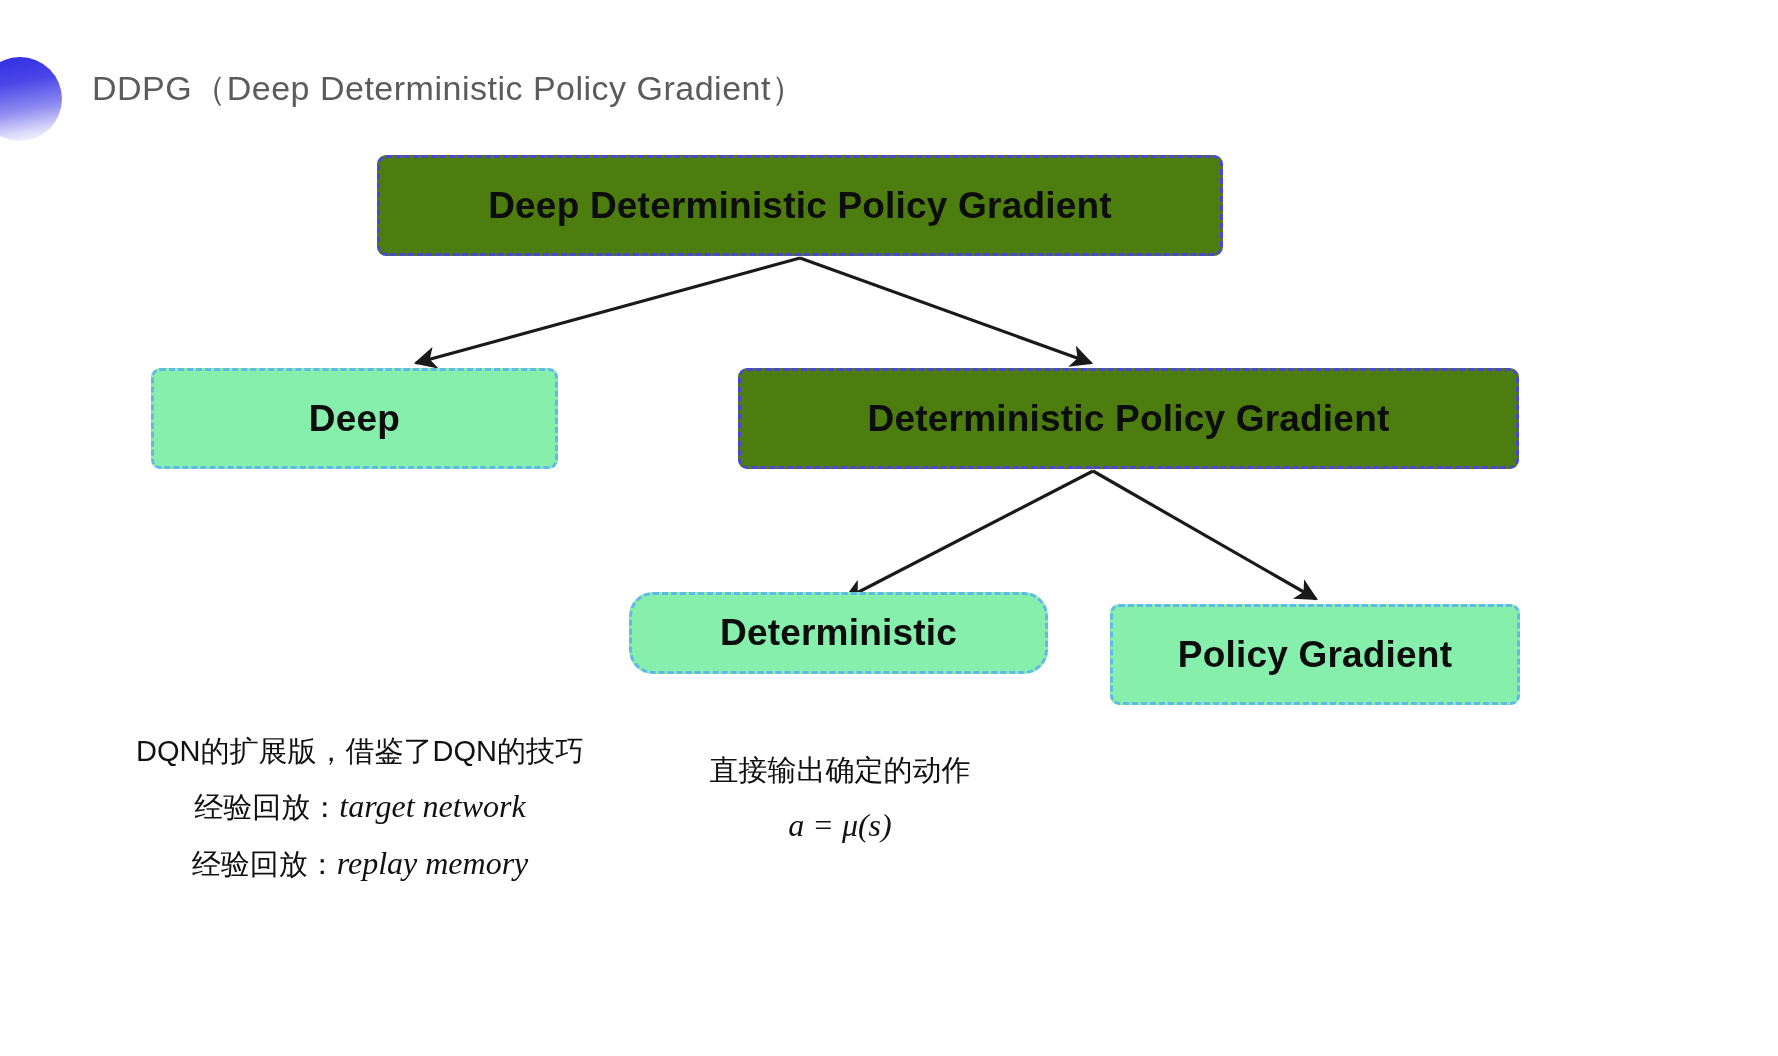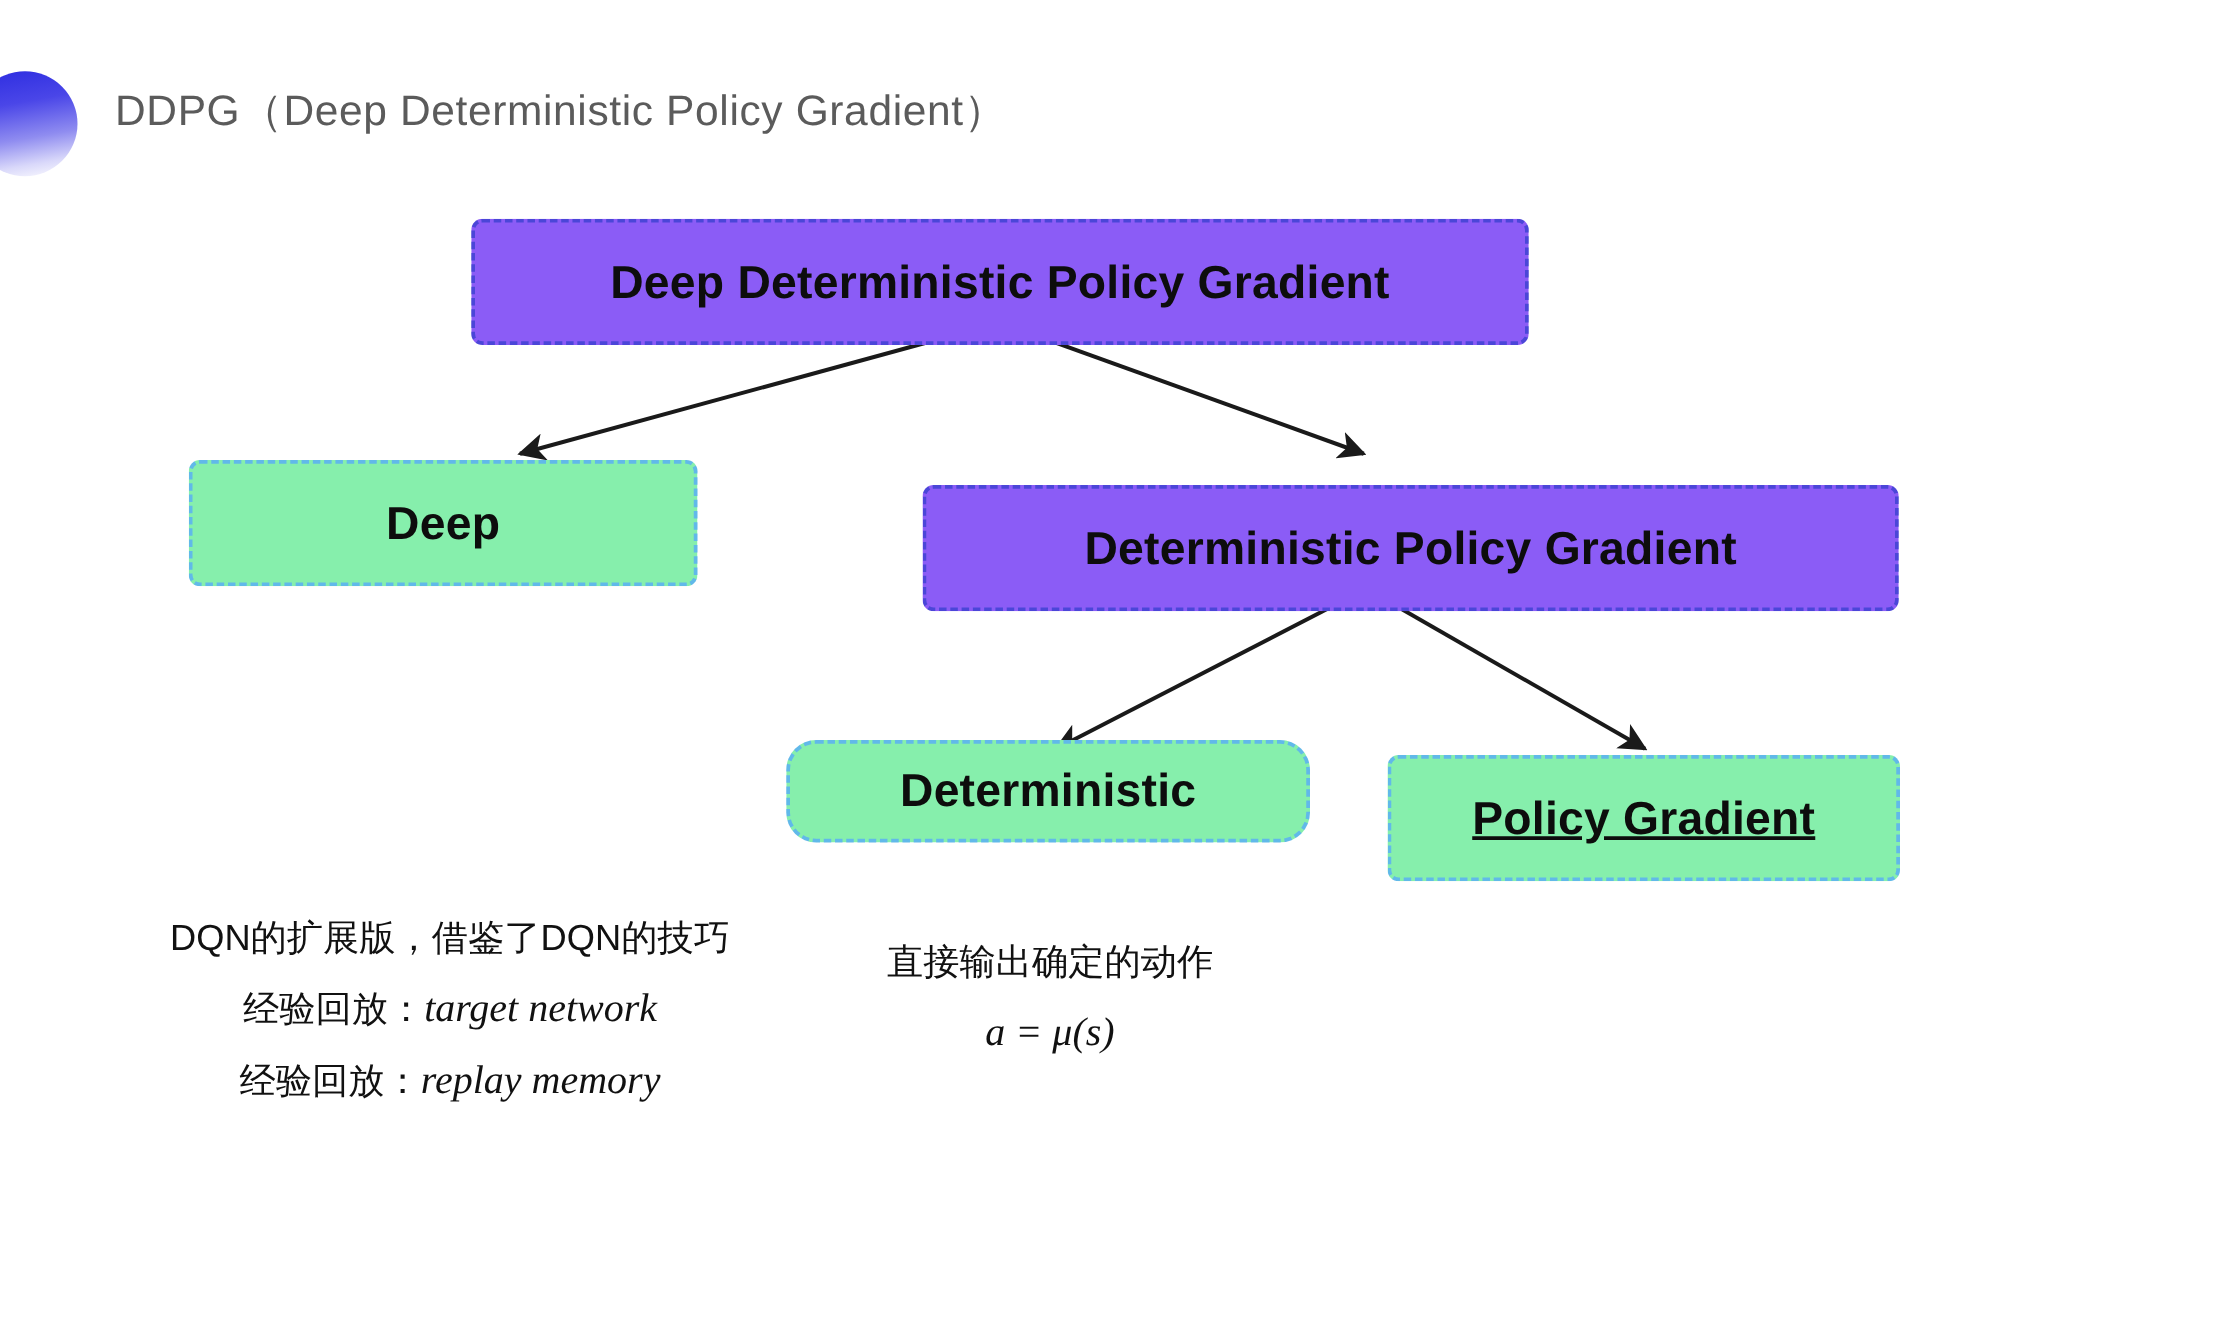--- a/index.html
+++ b/index.html
@@ -47,34 +47,33 @@
     display: flex;
     align-items: center;
     justify-content: center;
     text-align: center;
     color: #0d0d0d;
     font-size: 37px;
     font-weight: 600;
     letter-spacing: 0.2px;
   }
   .node.purple {
-    background: #8b5cf6;
+    background: #4d7c0f;
     border: 3px dashed #4b46d8;
-    margin-top: 20px;
   }
   .node.blue {
     background: #86efac;
     border: 3px dashed #61b9e9;
   }
 
   #node-root      { left: 377px;  top: 155px; width: 846px; height: 101px; }
   #node-deep      { left: 151px;  top: 368px; width: 407px; height: 101px; }
   #node-dpg       { left: 738px;  top: 368px; width: 781px; height: 101px; }
   #node-determ    { left: 629px;  top: 592px; width: 419px; height: 82px; border-radius: 24px; }
-  #node-pg        { left: 1110px; top: 604px; width: 410px; height: 101px; text-decoration: underline; }
+  #node-pg        { left: 1110px; top: 604px; width: 410px; height: 101px; }
 
   
   #arrow-layer {
     position: absolute;
     left: 0; top: 0;
     width: 1778px;
     height: 1056px;
     pointer-events: none;
   }
 

